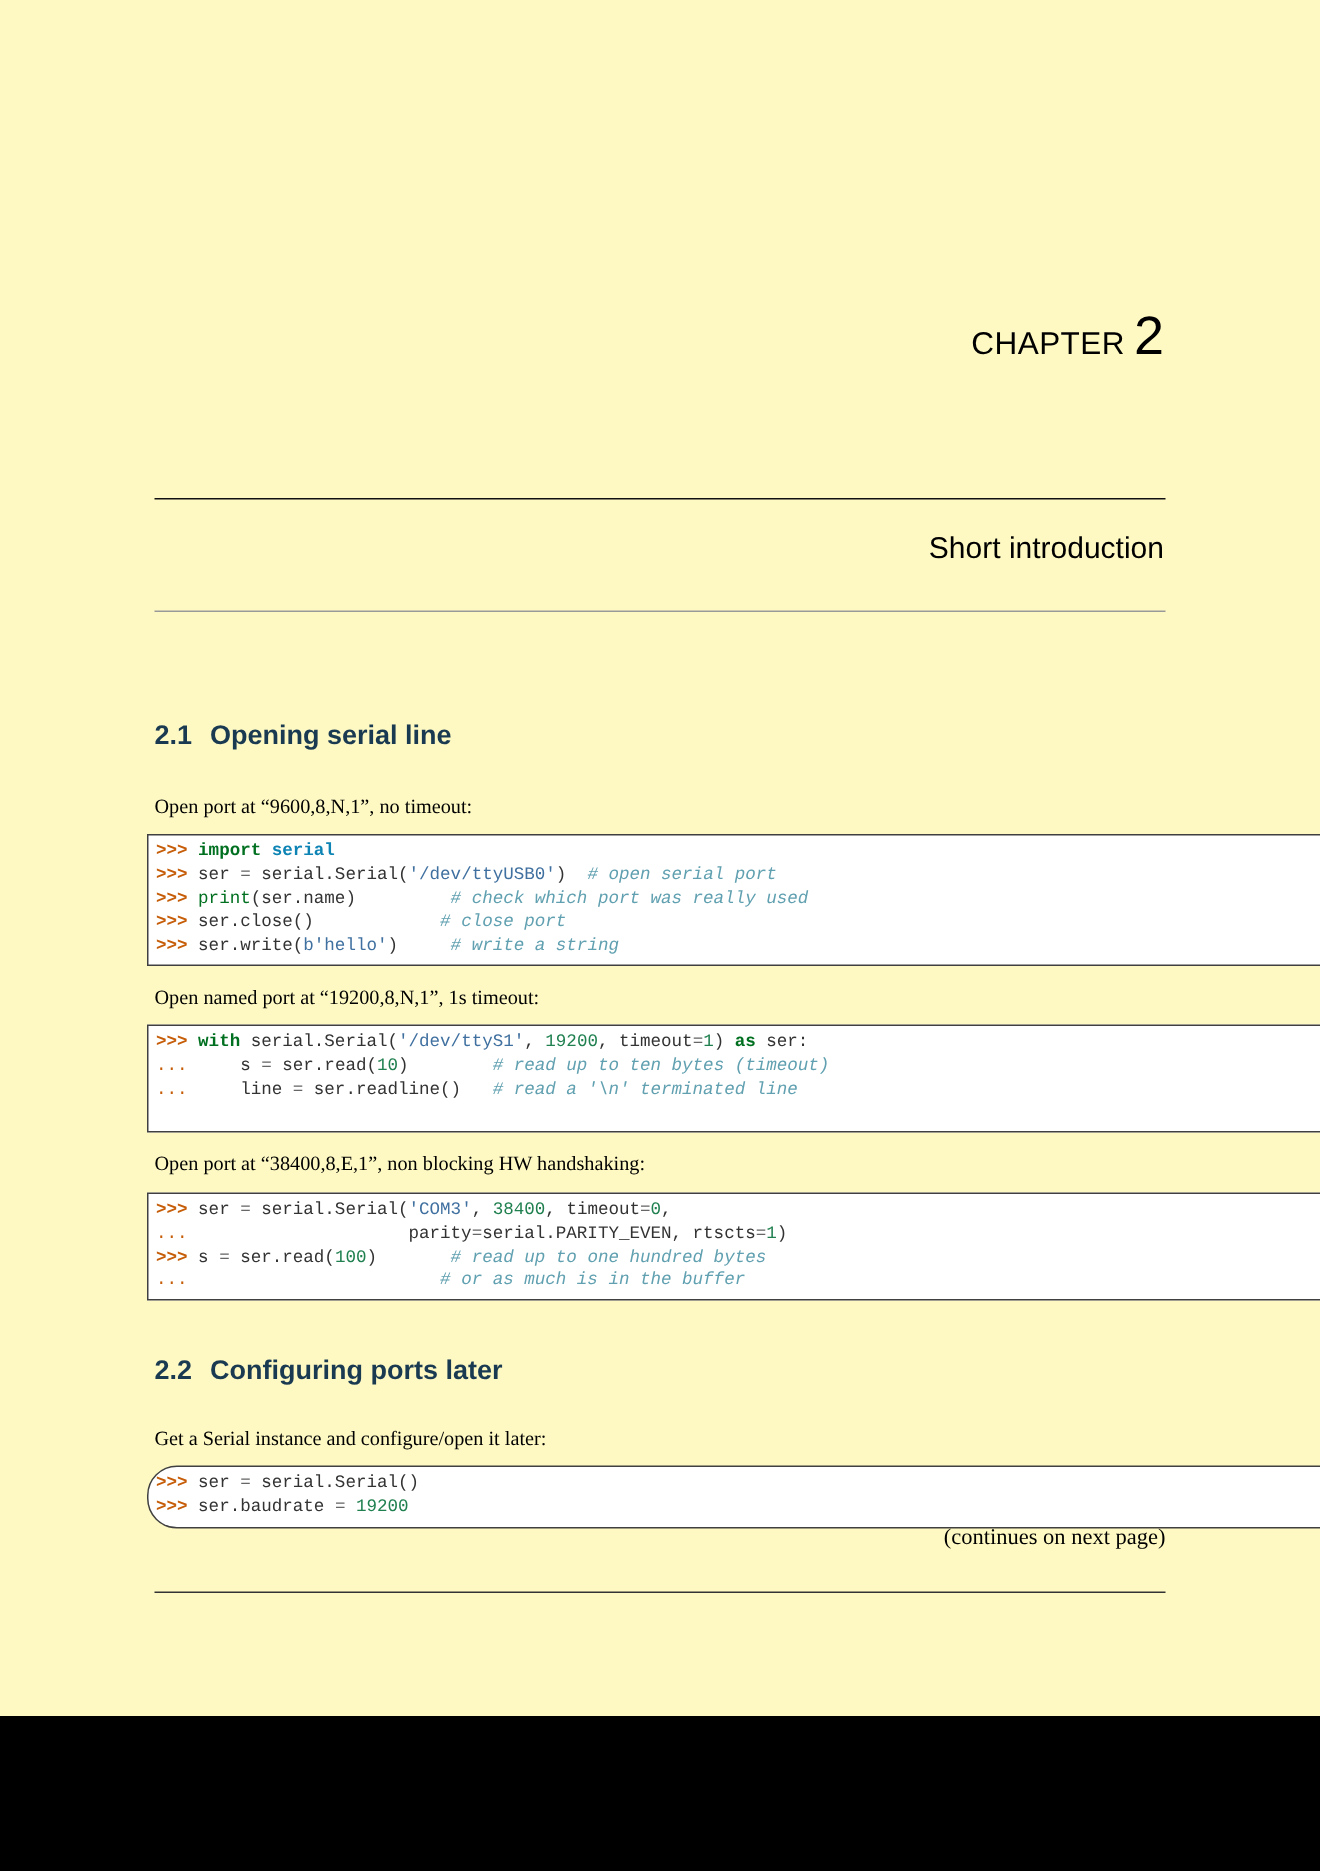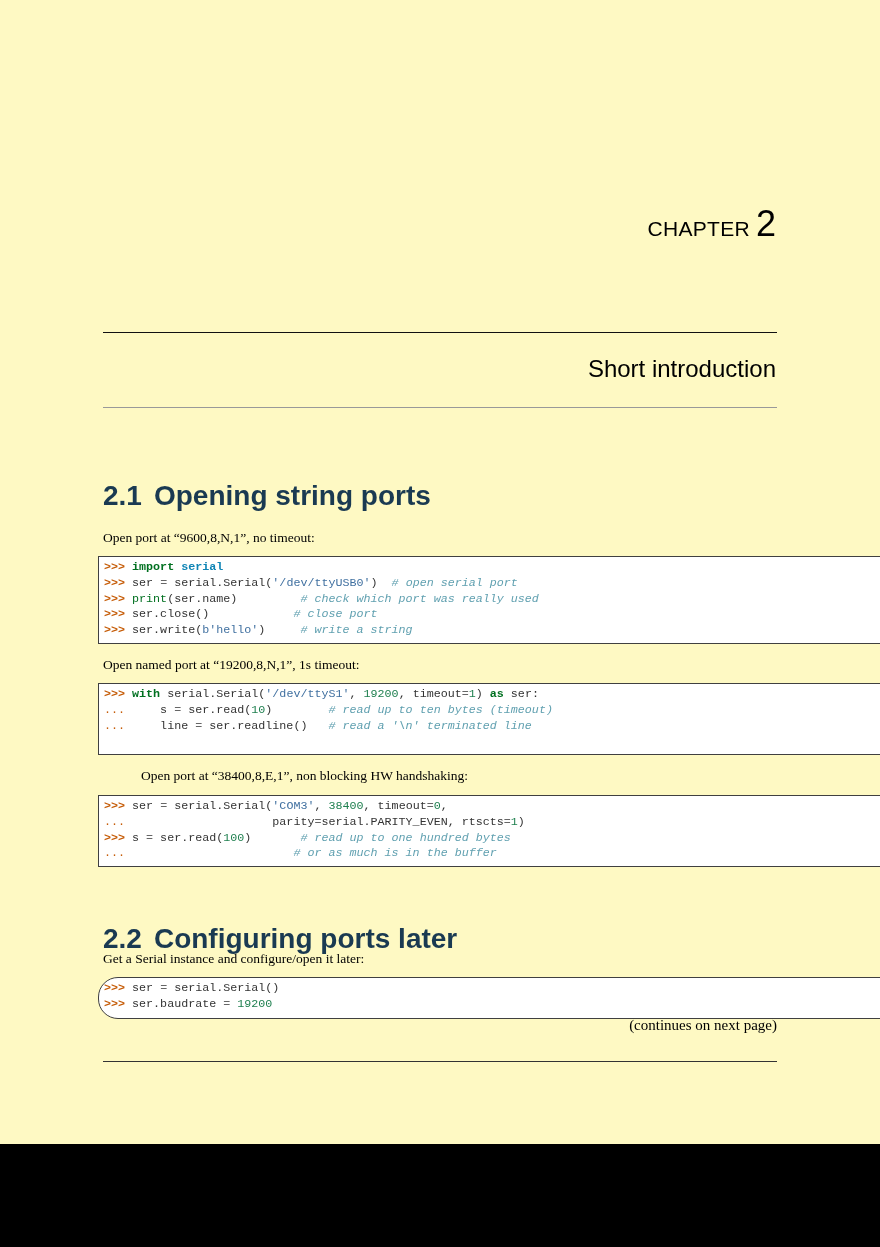--- a/index.html
+++ b/index.html
@@ -18,26 +18,26 @@
       display: flex; align-items: baseline; gap: 6px;
     }
     .chapter-word { font-size: 21px; letter-spacing: 0.3px; }
     .chapter-num { font-size: 36px; line-height: 1; }
     .rule { position: absolute; left: 103px; width: 674px; height: 1px; }
     .rule-top { top: 332px; background: #111; }
     .rule-bottom { top: 407px; background: #999; }
     .rule-foot { top: 1061px; background: #333; }
     .chapter-title {
       position: absolute; right: 104px; top: 355px;
-      font-family: "Liberation Sans", sans-serif; font-size: 24px; color: #000;
+      font-family: "Liberation Sans", sans-serif; font-size: 20px; color: #000;
     }
     .section-heading {
       position: absolute; left: 103px;
       font-family: "Liberation Sans", sans-serif; font-weight: bold;
-      font-size: 28px; color: #1a3a52;
+      font-size: 18px; color: #1a3a52;
       display: flex; gap: 12px;
     }
     .para {
       position: absolute; left: 103px;
       font-family: "Liberation Serif", serif; font-size: 13.5px; color: #000;
     }
     .code-block {
       position: absolute; left: 98px; width: 822px;
       border: 1px solid #404040; background: #ffffff;
       box-sizing: border-box; padding: 3px 0 0 5px;
@@ -70,48 +70,48 @@
     <span class="chapter-word">CHAPTER</span>
     <span class="chapter-num">2</span>
   </div>
 
   <div class="rule rule-top"></div>
   <div class="chapter-title">Short introduction</div>
   <div class="rule rule-bottom"></div>
 
   <div class="section-heading" style="top:480px;">
     <span>2.1</span>
-    <span>Opening string ports</span>
+    <span>Opening serial line</span>
   </div>
 
   <div class="para" style="top:530px;">Open port at “9600,8,N,1”, no timeout:</div>
   <div class="code-block" style="top:556px;height:88px;">
       <div class="code-line"><span class="tok-prompt">&gt;&gt;&gt; </span><span class="tok-kw">import</span><span class="tok-txt"> </span><span class="tok-ns">serial</span></div>
       <div class="code-line"><span class="tok-prompt">&gt;&gt;&gt; </span><span class="tok-txt">ser </span><span class="tok-op">=</span><span class="tok-txt"> serial.Serial(</span><span class="tok-str">'/dev/ttyUSB0'</span><span class="tok-txt">)  </span><span class="tok-com"># open serial port</span></div>
       <div class="code-line"><span class="tok-prompt">&gt;&gt;&gt; </span><span class="tok-builtin">print</span><span class="tok-txt">(ser.name)         </span><span class="tok-com"># check which port was really used</span></div>
       <div class="code-line"><span class="tok-prompt">&gt;&gt;&gt; </span><span class="tok-txt">ser.close()            </span><span class="tok-com"># close port</span></div>
       <div class="code-line"><span class="tok-prompt">&gt;&gt;&gt; </span><span class="tok-txt">ser.write(</span><span class="tok-str">b'hello'</span><span class="tok-txt">)     </span><span class="tok-com"># write a string</span></div>
     </div>
 
   <div class="para" style="top:657px;">Open named port at “19200,8,N,1”, 1s timeout:</div>
   <div class="code-block" style="top:683px;height:72px;">
       <div class="code-line"><span class="tok-prompt">&gt;&gt;&gt; </span><span class="tok-kw">with</span><span class="tok-txt"> serial.Serial(</span><span class="tok-str">'/dev/ttyS1'</span><span class="tok-txt">, </span><span class="tok-num">19200</span><span class="tok-txt">, timeout</span><span class="tok-op">=</span><span class="tok-num">1</span><span class="tok-txt">) </span><span class="tok-kw">as</span><span class="tok-txt"> ser:</span></div>
       <div class="code-line"><span class="tok-cont">... </span><span class="tok-txt">    s </span><span class="tok-op">=</span><span class="tok-txt"> ser.read(</span><span class="tok-num">10</span><span class="tok-txt">)        </span><span class="tok-com"># read up to ten bytes (timeout)</span></div>
       <div class="code-line"><span class="tok-cont">... </span><span class="tok-txt">    line </span><span class="tok-op">=</span><span class="tok-txt"> ser.readline()   </span><span class="tok-com"># read a '\n' terminated line</span></div>
     </div>
 
-  <div class="para" style="top:768px;margin-left:38px;">Open port at “38400,8,E,1”, non blocking HW handshaking:</div>
+  <div class="para" style="top:768px;">Open port at “38400,8,E,1”, non blocking HW handshaking:</div>
   <div class="code-block" style="top:795px;height:72px;">
       <div class="code-line"><span class="tok-prompt">&gt;&gt;&gt; </span><span class="tok-txt">ser </span><span class="tok-op">=</span><span class="tok-txt"> serial.Serial(</span><span class="tok-str">'COM3'</span><span class="tok-txt">, </span><span class="tok-num">38400</span><span class="tok-txt">, timeout</span><span class="tok-op">=</span><span class="tok-num">0</span><span class="tok-txt">,</span></div>
       <div class="code-line"><span class="tok-cont">... </span><span class="tok-txt">                    parity</span><span class="tok-op">=</span><span class="tok-txt">serial.PARITY_EVEN, rtscts</span><span class="tok-op">=</span><span class="tok-num">1</span><span class="tok-txt">)</span></div>
       <div class="code-line"><span class="tok-prompt">&gt;&gt;&gt; </span><span class="tok-txt">s </span><span class="tok-op">=</span><span class="tok-txt"> ser.read(</span><span class="tok-num">100</span><span class="tok-txt">)       </span><span class="tok-com"># read up to one hundred bytes</span></div>
       <div class="code-line"><span class="tok-cont">... </span><span class="tok-txt">                       </span><span class="tok-com"># or as much is in the buffer</span></div>
     </div>
 
-  <div class="section-heading" style="top:903px;margin-top:20px;">
+  <div class="section-heading" style="top:903px;">
     <span>2.2</span>
     <span>Configuring ports later</span>
   </div>
 
   <div class="para" style="top:951px;">Get a Serial instance and configure/open it later:</div>
   <div class="code-block" style="top:977px;height:42px;border-radius:20px;">
       <div class="code-line"><span class="tok-prompt">&gt;&gt;&gt; </span><span class="tok-txt">ser </span><span class="tok-op">=</span><span class="tok-txt"> serial.Serial()</span></div>
       <div class="code-line"><span class="tok-prompt">&gt;&gt;&gt; </span><span class="tok-txt">ser.baudrate </span><span class="tok-op">=</span><span class="tok-txt"> </span><span class="tok-num">19200</span></div>
     </div>
 

